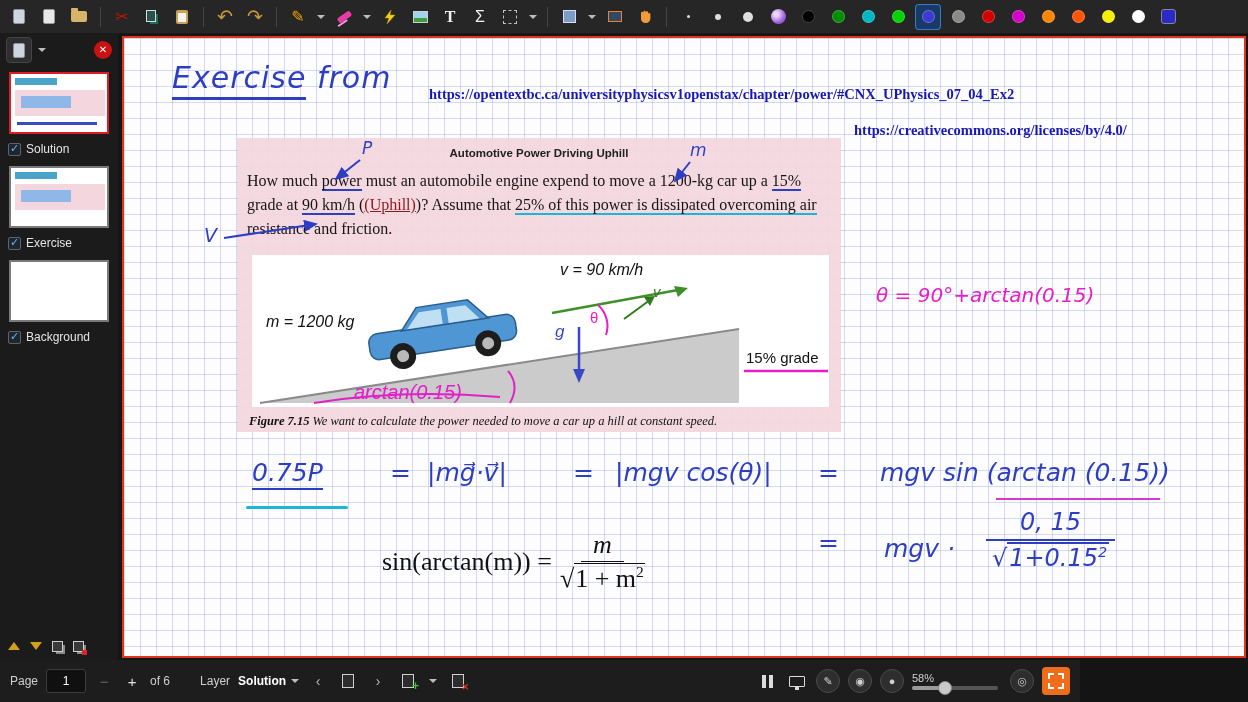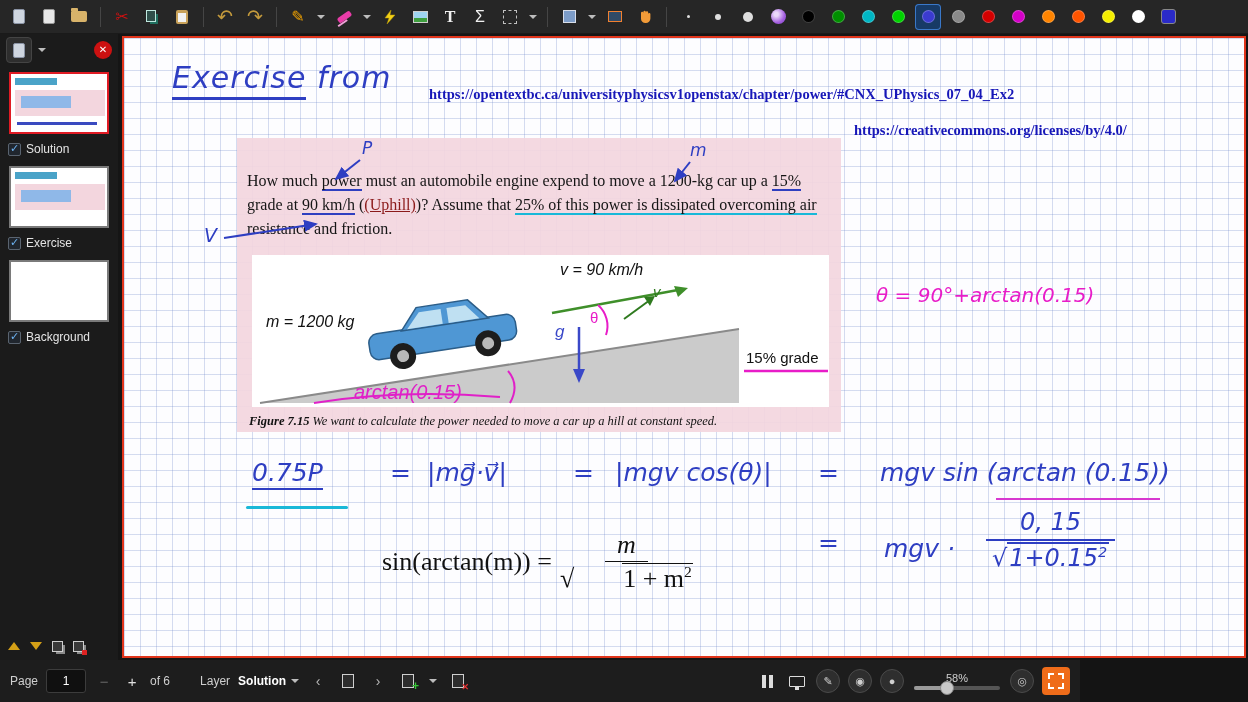--- a/index.html
+++ b/index.html
@@ -79,21 +79,21 @@
   .caption b { font-style:italic; }
   .annP { font-size:17px; } .annM { font-size:17px; } .annV { font-size:19px; }
   .mrow { font-size:25px; top:420px; white-space:nowrap; }
   .lhsu { border-bottom:2px solid #2e3ec2; padding-bottom:1px; }
   .cyanbar { left:122px; top:468px; width:102px; height:3px; background:#1ab8d8; border-radius:2px; }
   .u-mag { border-bottom:2.5px solid #d838d0; padding-bottom:11px; }
   .tex { left:258px; top:492px; font-family:"Liberation Serif", serif; font-size:26px; color:#111; display:flex; align-items:center; gap:8px; }
   .frac { display:inline-flex; flex-direction:column; align-items:center; }
   .frac .num { padding:0 12px 1px 12px; border-bottom:1.6px solid #111; font-style:italic; }
   .frac .den { padding-top:1px; }
-  .ol { border-top:1.6px solid #111; padding:0 1px;margin-left:48px; }
+  .ol { border-top:1.6px solid #111; padding:0 1px; }
   .bfrac { display:inline-flex; flex-direction:column; align-items:center; font-size:24px; }
   .bfrac .bnum { padding:0 34px 3px 34px; border-bottom:2.5px solid #2e3ec2; }
   .bfrac .bden { padding-top:3px; }
   .bol { border-top:2.5px solid #2e3ec2; padding:0 2px; }
   sup { font-size:0.6em; }
 
   
   .statusbar { position:absolute; left:0; top:660px; width:1080px; height:42px; background:#1d1d1d; display:flex; align-items:center; gap:8px; padding:0 10px; }
   .sb-label { color:#cfcfcf; font-size:12px; }
   .page-input { width:40px; height:24px; background:#101010; border:1px solid #3c3c3c; border-radius:3px; color:#fff; font-size:12px; display:flex; align-items:center; justify-content:center; }
@@ -103,21 +103,21 @@
   .sb-ico { color:#b8b8b8; font-size:14px; background:none; border:none; cursor:pointer; display:flex; align-items:center; justify-content:center; width:22px; height:24px; position:relative; }
   .ic-minidoc { width:12px; height:14px; border:1.5px solid #cfcfcf; background:#2c2c2c; }
   .plus-badge::after { content:"+"; position:absolute; right:0; bottom:0; color:#35c435; font-size:12px; font-weight:bold; }
   .x-badge::after { content:"✕"; position:absolute; right:0; bottom:1px; color:#e03030; font-size:9px; font-weight:bold; }
   .spacer { flex:1; }
   .ic-bars { display:flex; gap:3px; }
   .ic-bars i { width:4px; height:13px; background:#dcdcdc; display:block; }
   .ic-screen { width:16px; height:11px; border:1.5px solid #dcdcdc; border-radius:1px; position:relative; }
   .ic-screen::after { content:""; position:absolute; left:5px; bottom:-4px; width:4px; height:3px; background:#dcdcdc; }
   .roundbtn { width:24px; height:24px; border-radius:50%; background:#2e2e2e; border:1px solid #4a4a4a; color:#cfcfcf; font-size:11px; display:flex; align-items:center; justify-content:center; cursor:pointer; }
-  .zoomwrap { display:flex; flex-direction:column; align-items:center; width:90px; }
+  .zoomwrap { display:flex; flex-direction:column; width:90px; }
   .zoomlbl { color:#cfcfcf; font-size:11px; margin-bottom:2px; }
   .ztrack { width:86px; height:4px; background:#555; border-radius:2px; position:relative; cursor:pointer; }
   .zfill { position:absolute; left:0; top:0; height:4px; width:34%; background:#9a9a9a; border-radius:2px; }
   .zhandle { position:absolute; left:30%; top:-5px; width:14px; height:14px; border-radius:50%; background:#c9c9c9; border:1px solid #888; }
   .fsbtn { width:28px; height:28px; border-radius:4px; background:#ef6c1a; border:none; cursor:pointer; display:flex; align-items:center; justify-content:center; }
 </style>
 </head>
 <body>
 
 <div class="app">
@@ -303,20 +303,21 @@
 
       <div class="abs hw heading">
         <span class="uw">Exercise</span>
         <span>from</span>
       </div>
 
       <div class="abs url" style="left:305px;top:48px">https://opentextbc.ca/universityphysicsv1openstax/chapter/power/#CNX_UPhysics_07_04_Ex2</div>
       <div class="abs url" style="left:730px;top:84px">https://creativecommons.org/licenses/by/4.0/</div>
 
       <div class="abs pinkbox">
+        <div class="ptitle">Automotive Power Driving Uphill</div>
         <div class="ppara">
           <span>How much </span><span class="u-blue">power</span><span> must an automobile engine expend to move a 1200-kg car up a </span><span class="u-blue">15%</span>
           <span>grade at </span><span class="u-blue">90 km/h</span><span> (</span><span class="figlink">(Uphill)</span><span>)? Assume that </span><span class="u-cyan">25% of this power is dissipated overcoming air</span>
           <span>resistance and friction.</span>
         </div>
 
         <div class="figbox">
           <svg viewBox="0 0 577 152" width="577" height="152">
             <polygon points="8,148 487,148 487,74" fill="#cbcbcb"></polygon>
             <line x1="8" y1="148" x2="487" y2="74" stroke="#8a8a8a" stroke-width="2"></line>

